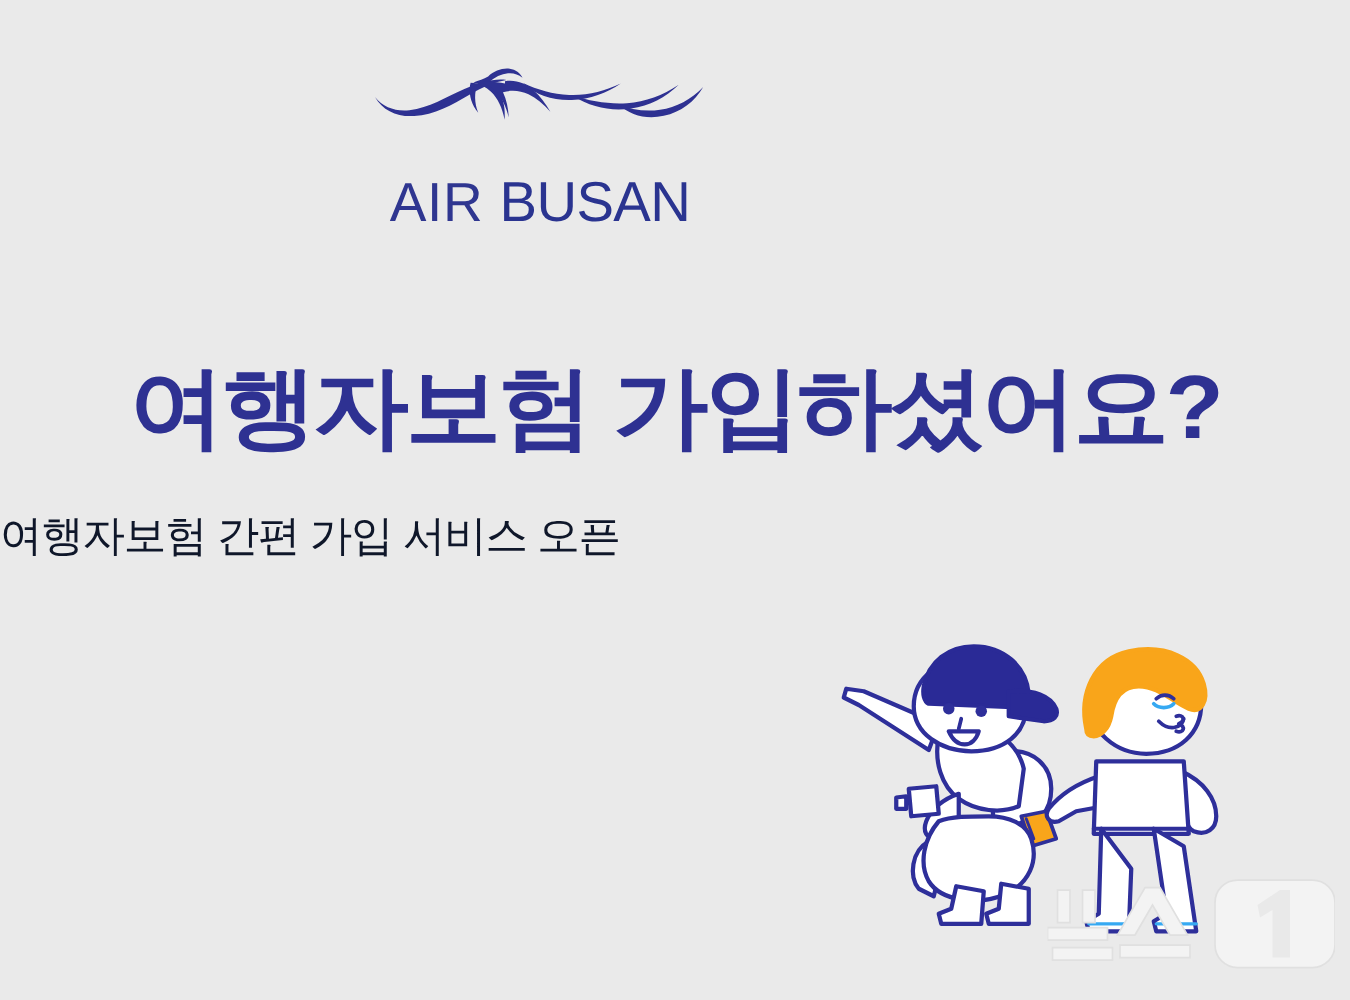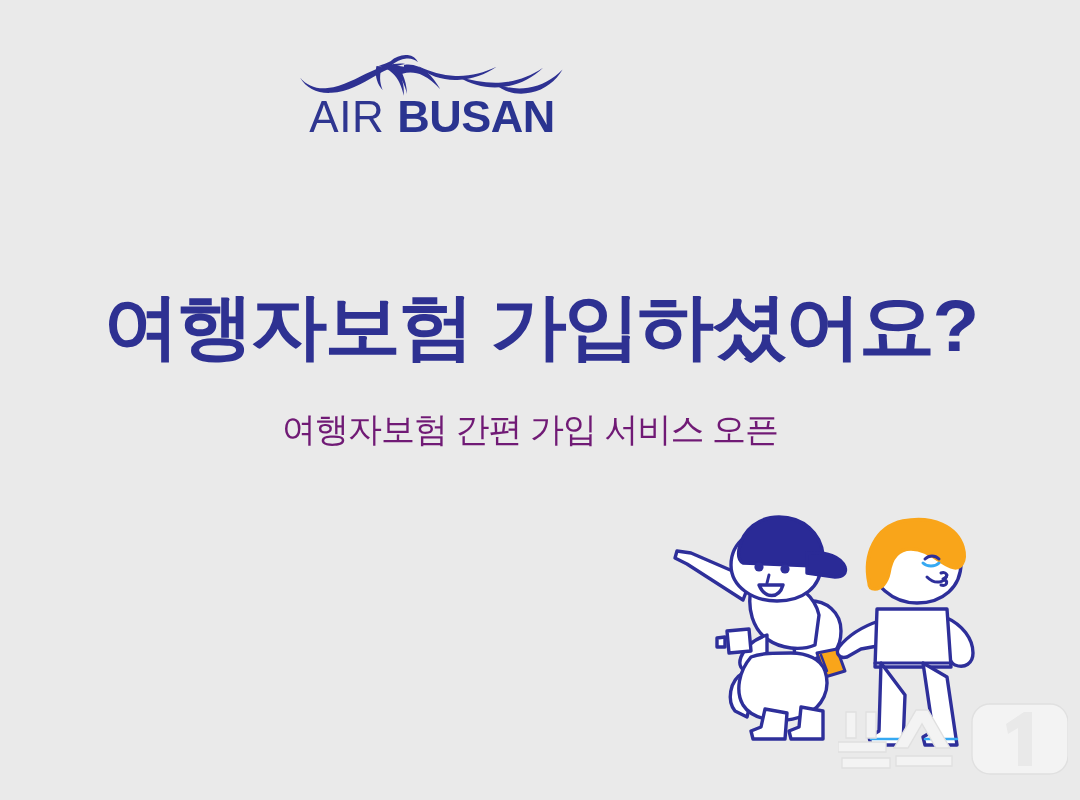--- a/index.html
+++ b/index.html
@@ -46,23 +46,24 @@
     line-height: 1;
   }
   #brand-wordmark .w-air {
     font-size: 44px;
     font-weight: 400;
     letter-spacing: 0.5px;
     color: #2f3690;
   }
   #brand-wordmark .w-busan {
     font-size: 45px;
-    font-weight: 700;
+    font-weight: 400;
     letter-spacing: -0.5px;
     color: #2a3490;
+    margin-top: 45px;
   }
 
   
   #headline {
     position: absolute;
     left: 0;
     top: 289px;
     width: 1080px;
     text-align: center;
     font-size: 72px;
@@ -74,26 +75,25 @@
     transform: scaleX(1.06);
     transform-origin: center center;
   }
 
   
   #subtitle {
     position: absolute;
     left: 0;
     top: 408px;
     width: 1060px;
-    text-align: center;
     font-size: 34px;
     line-height: 1.25;
     font-weight: 500;
     letter-spacing: -1px;
-    color: #701a75;
+    color: #0f172a;
     white-space: nowrap;
   }
 
   
   #illustration {
     position: absolute;
     left: 655px;
     top: 505px;
     width: 400px;
     height: 270px;

